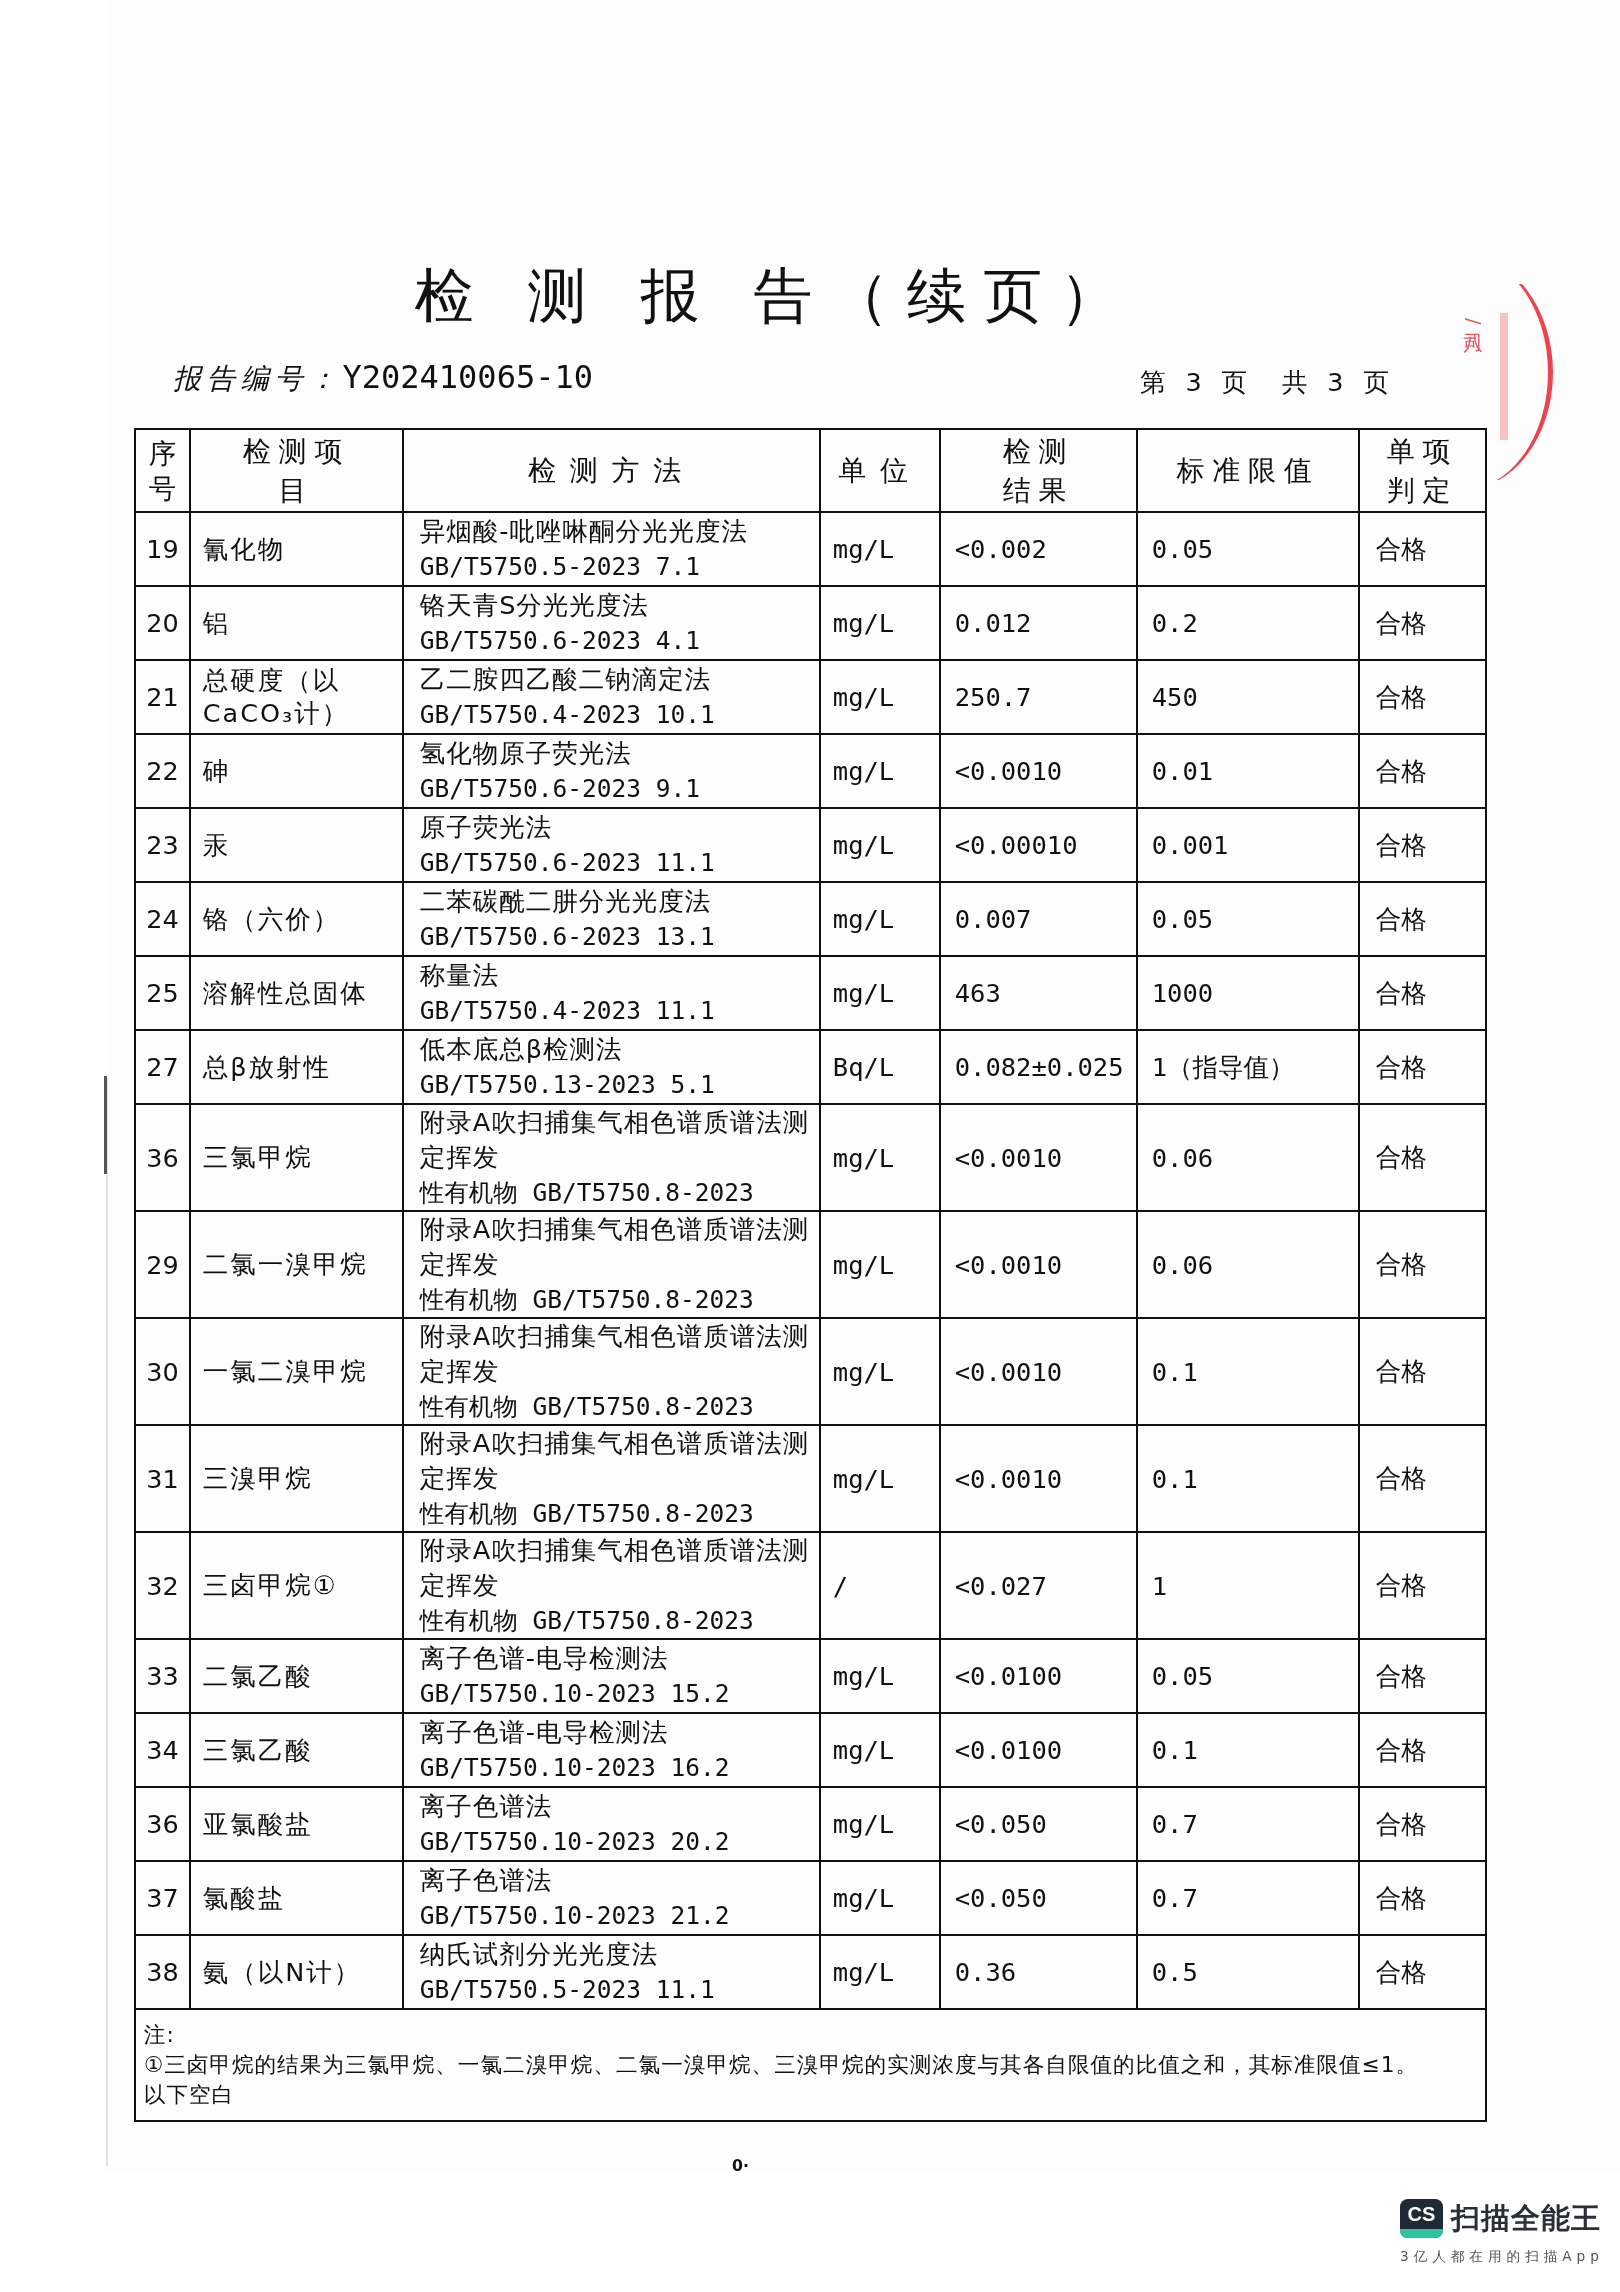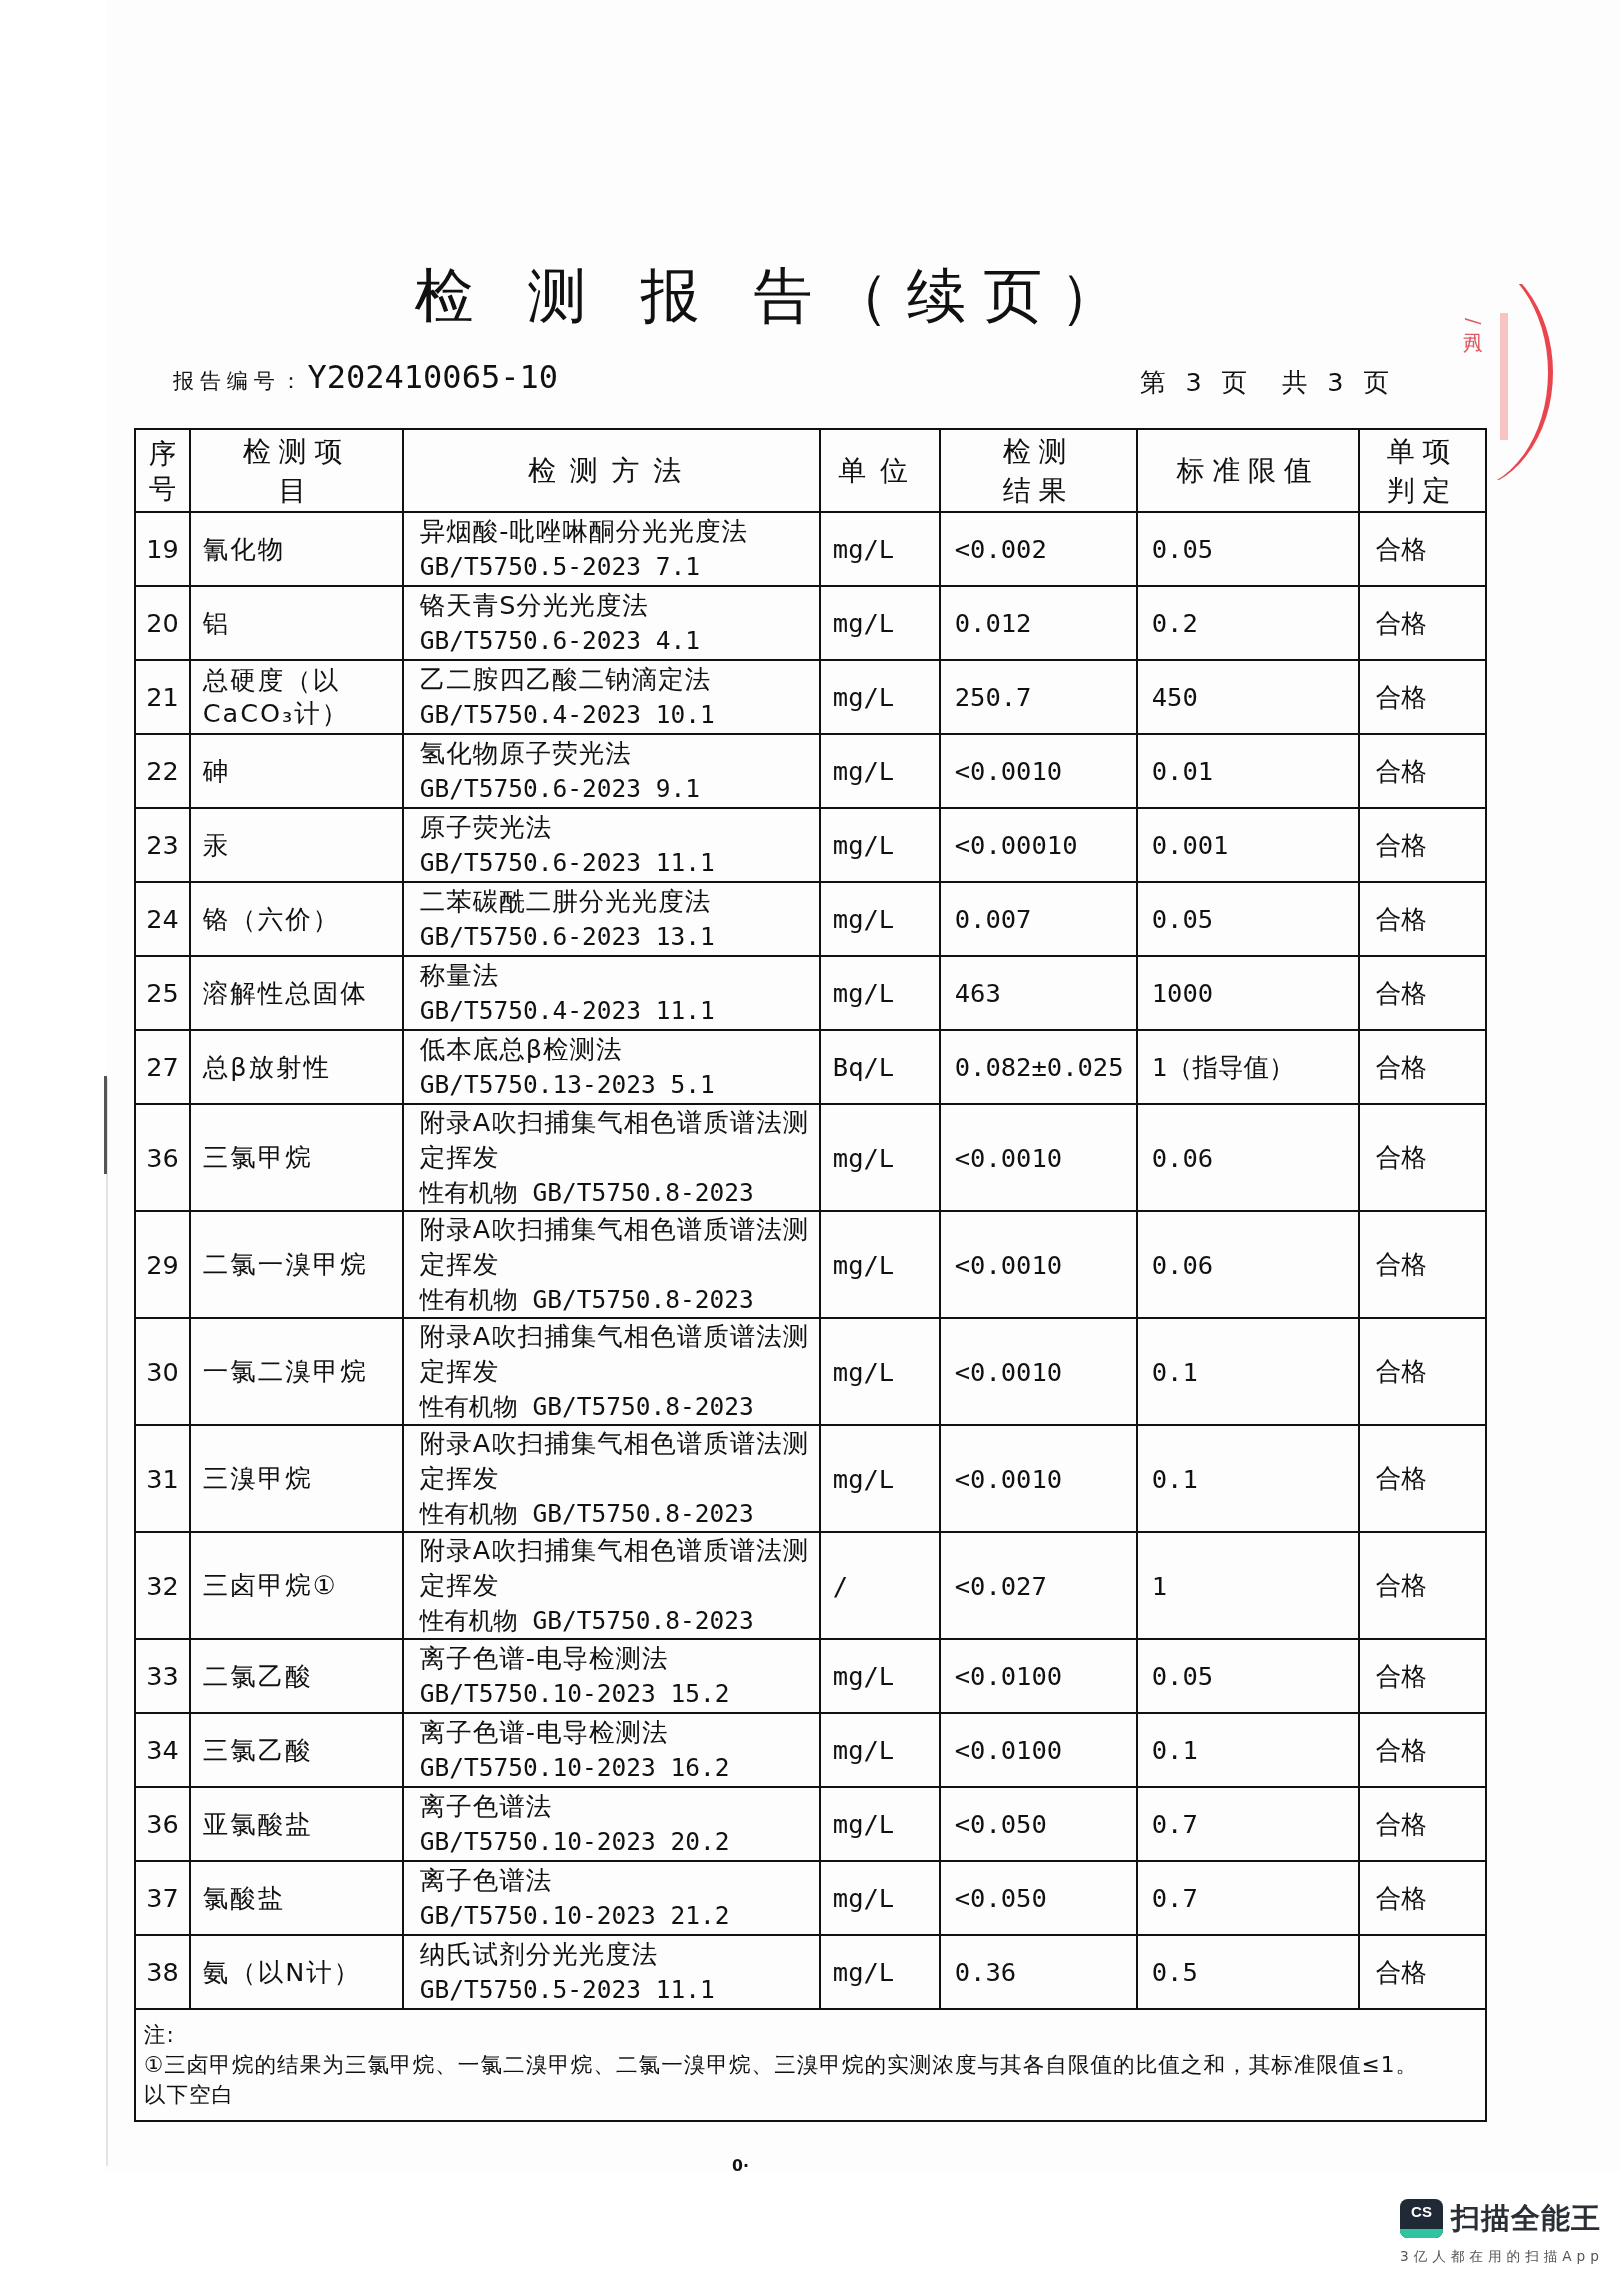--- a/index.html
+++ b/index.html
@@ -4,21 +4,21 @@
 <style>
   html, body { margin: 0; padding: 0; background: #ffffff; }
   body { width: 1620px; height: 2293px; position: relative; overflow: hidden;
          font-family: "DejaVu Sans", "Liberation Sans", sans-serif; color: #111; }
   .paper { position: absolute; left: 106px; top: 0; width: 1514px; height: 2171px; background: #fdfdfd; }
   .paper-edge { position: absolute; left: 106px; top: 1078px; width: 2px; height: 1088px; background: #e4e4e4; }
   .scan-mark { position: absolute; left: 104px; top: 1076px; width: 2.9px; height: 98px; background: #555; }
   .title { position: absolute; top: 257px; left: 0; width: 1551px; text-align: center;
            font-family: "DejaVu Serif", "Liberation Serif", serif; font-size: 59px; letter-spacing: 17.6px; color: #111; }
   .report-no { position: absolute; top: 358px; left: 173px; font-size: 29px; letter-spacing: 2px; }
-  .report-no .lbl { font-size: 21px; letter-spacing: 5.9px; }
+  .report-no .lbl { font-size: 28px; letter-spacing: 5.9px; font-style: italic; }
   .report-no .val { font-family: "DejaVu Sans Mono", "Liberation Mono", monospace; font-size: 32px; letter-spacing: 0; }
   .page-info { position: absolute; top: 365px; left: 1140px; font-size: 25.5px; letter-spacing: 5.9px; }
   .page-info span { margin-right: 29px; }
 
   table.report { position: absolute; left: 134px; top: 428px; width: 1351px; border-collapse: collapse; table-layout: fixed; }
   table.report td, table.report th { border: 2px solid #111; padding: 0; vertical-align: middle; font-weight: normal; }
   table.report tr.hdr th { height: 81px; font-size: 28px; text-align: center; letter-spacing: 7.8px; line-height: 39px; }
   table.report tr.row td { height: 72px; font-size: 25.5px; }
   td.no { text-align: center; font-size: 24.5px; }
   td.item { padding-left: 11.8px !important; letter-spacing: 2px; line-height: 33px; }
@@ -31,21 +31,21 @@
   tr.note td { height: 98px; padding: 5.9px 7.8px !important; font-size: 21.6px; line-height: 30px; letter-spacing: 1px; }
 
   .seal { position: absolute; left: 1431px; top: 284px; width: 225px; height: 196px; overflow: hidden; }
   .seal .ring { position: absolute; left: -59px; top: -29px; width: 176px; height: 235px; border-right: 5.9px solid #e8323c; border-radius: 50%; opacity: 0.9; }
   .seal .txt { position: absolute; left: 21.6px; top: 34px; color: #d8323c; font-size: 19.6px; line-height: 41px; writing-mode: vertical-rl; opacity: 0.8; }
   .seal .bleed { position: absolute; left: 69px; top: 29px; width: 7.8px; height: 127px; background: #f4a9a9; opacity: 0.7; }
 
   .page-dot { position: absolute; left: 732px; top: 2156px; font-size: 15.7px; font-weight: bold; }
 
   .cs-logo { position: absolute; left: 1400px; top: 2199px; width: 43px; height: 39px; background: #1f2a36; border-radius: 7.8px; overflow: hidden; }
-  .cs-logo .cs-text { position: absolute; top: 3.9px; left: 0; width: 43px; text-align: center; color: #fff; font-weight: bold; font-size: 15px; font-family: "Liberation Sans", sans-serif; }
+  .cs-logo .cs-text { position: absolute; top: 3.9px; left: 0; width: 43px; text-align: center; color: #fff; font-weight: bold; font-size: 20px; font-family: "Liberation Sans", sans-serif; }
   .cs-logo .cs-bar { position: absolute; left: 0; bottom: 0; width: 43px; height: 8.8px; background: #2ec4a0; }
   .cs-brand { position: absolute; left: 1451px; top: 2199px; font-size: 29px; font-weight: bold; color: #2a2f36; letter-spacing: 1px; }
   .cs-slogan { position: absolute; left: 1400px; top: 2248px; font-size: 13.7px; color: #555; letter-spacing: 4.9px; }
 </style>
 </head>
 <body>
 
 <div class="paper"></div>
 <div class="paper-edge"></div>
 <div class="scan-mark"></div>

